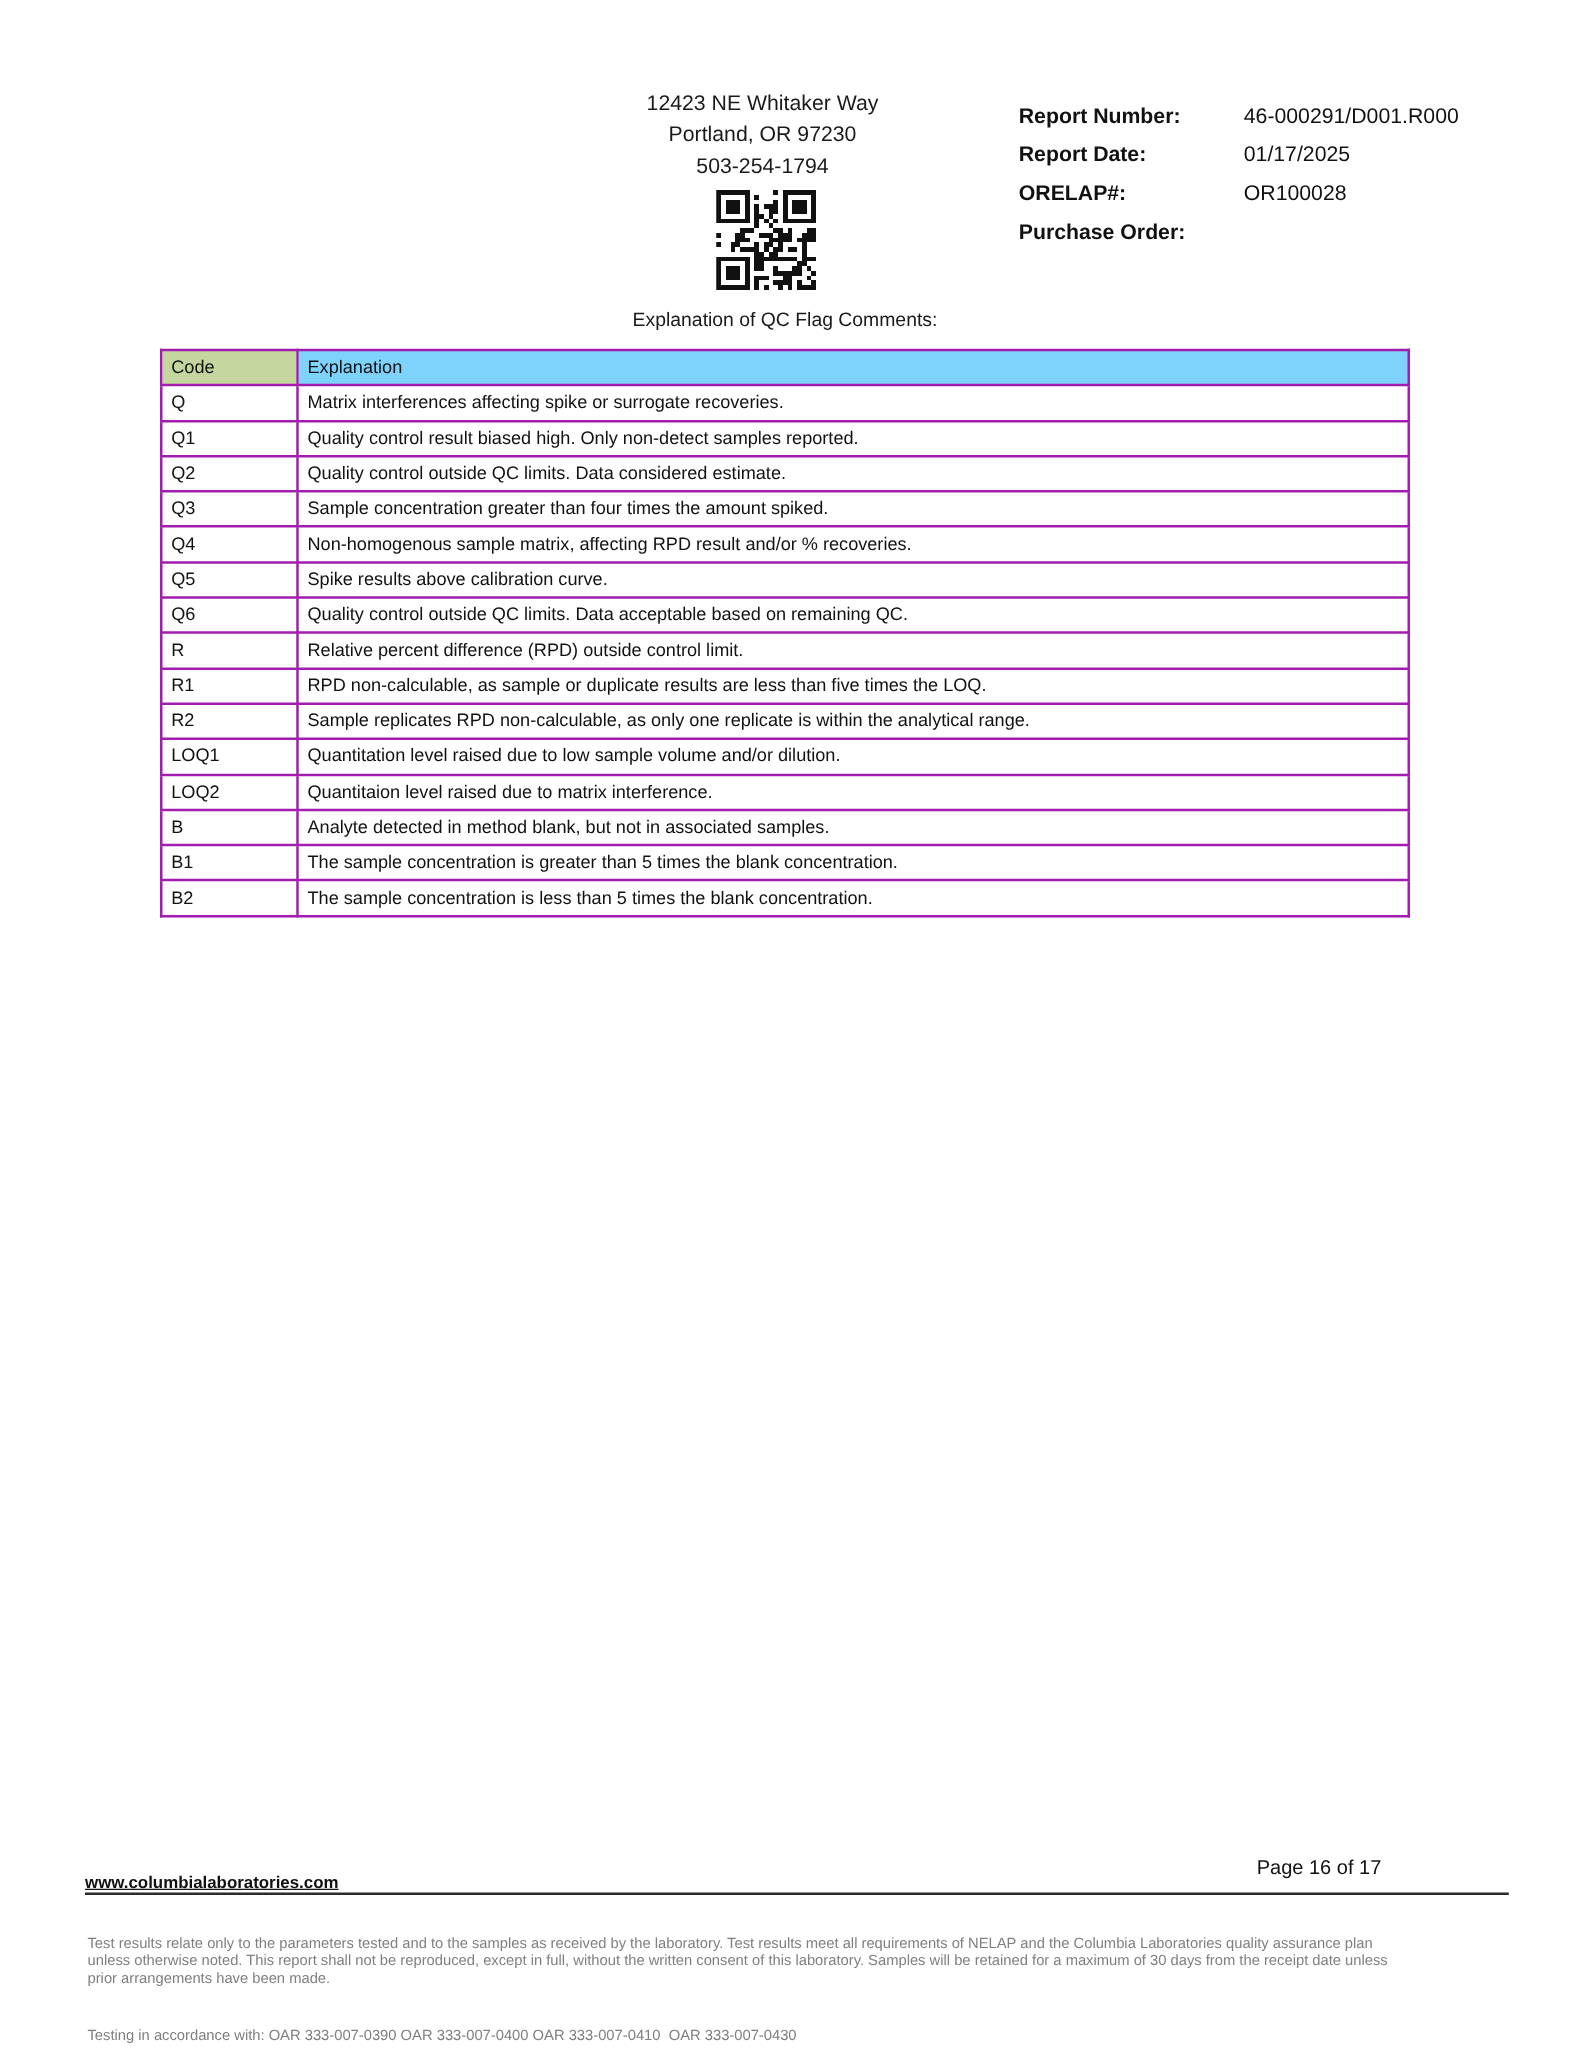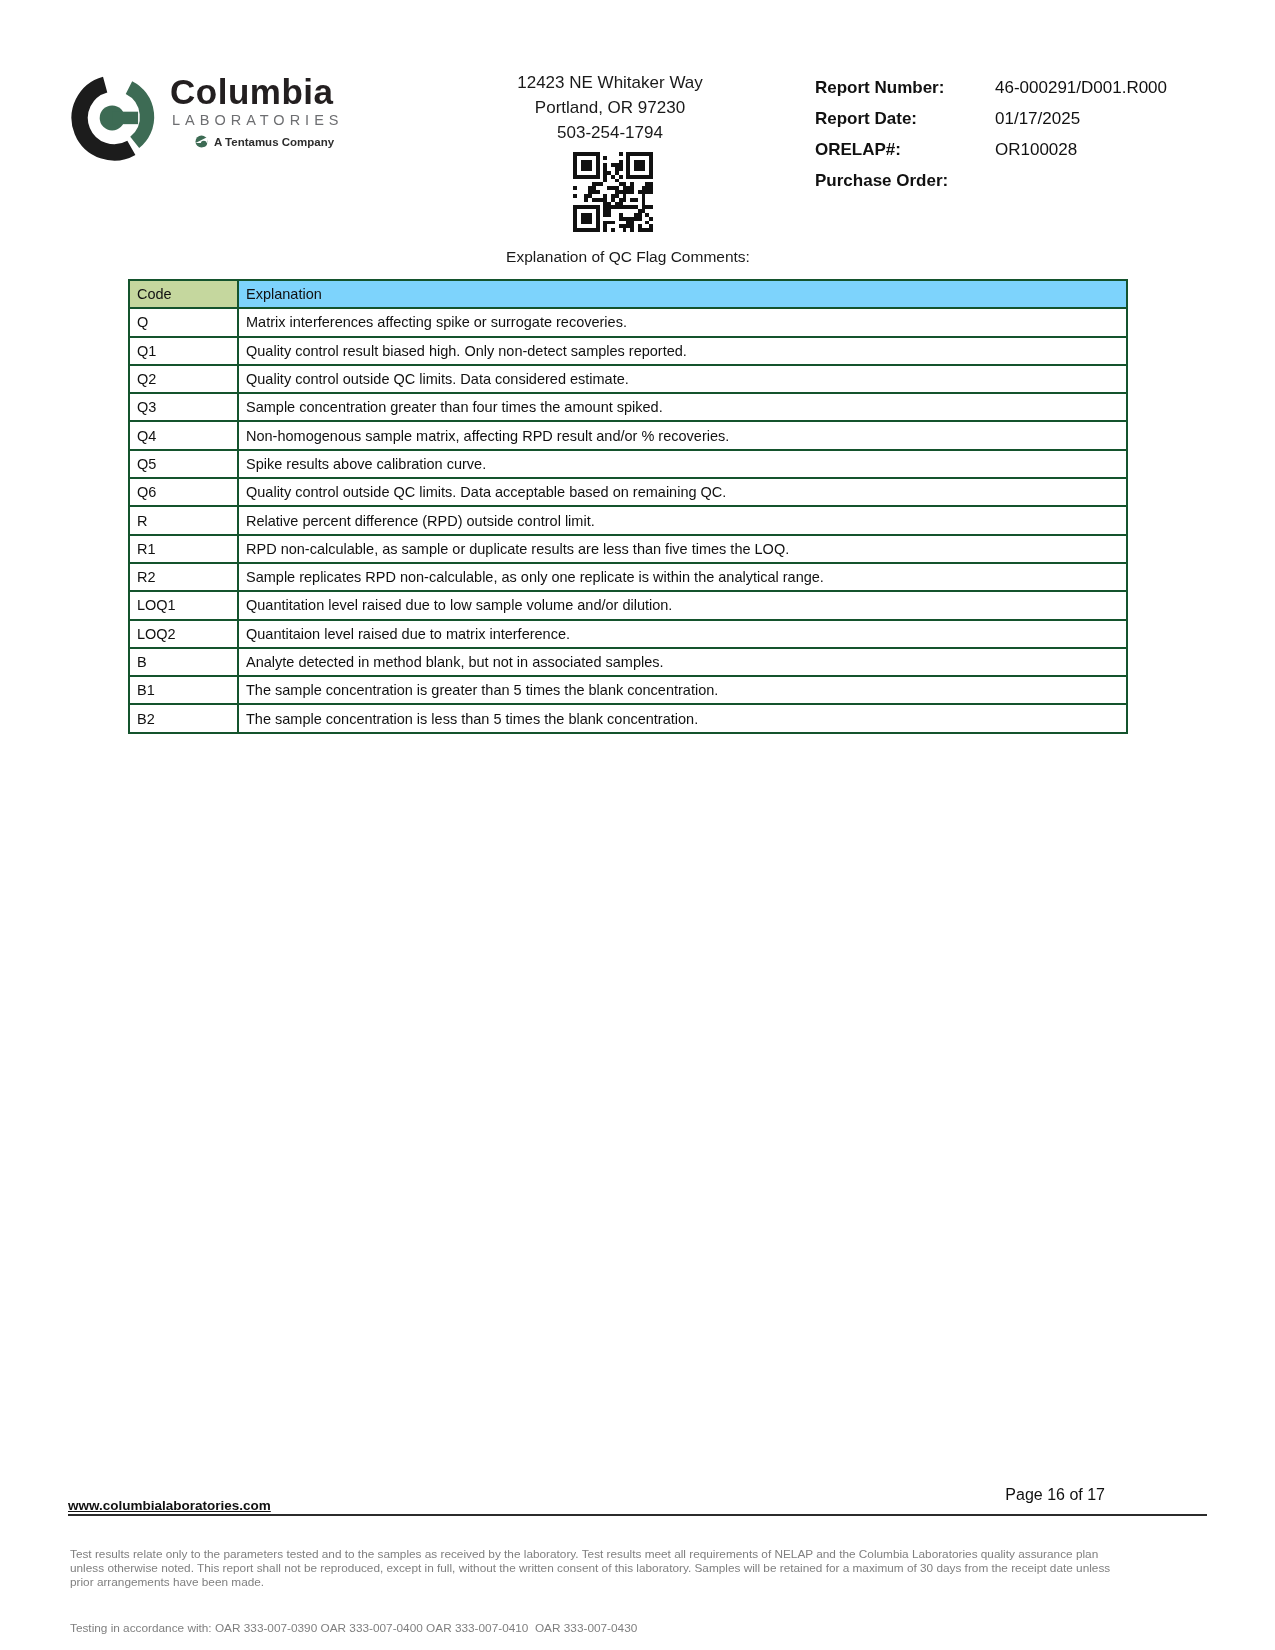--- a/index.html
+++ b/index.html
@@ -18,31 +18,31 @@
   .brand { font-size:35px; font-weight:bold; color:#231f20; letter-spacing:0.5px; line-height:36px; }
   .brand-sub { font-size:14.5px; color:#6d6e71; letter-spacing:5px; margin-top:2px; margin-left:2px; }
   .tagline-row { display:flex; align-items:center; margin-top:6px; margin-left:24px; }
   .tagline { font-size:11.5px; font-weight:bold; color:#2d2d2d; margin-left:5px; }
 
   .address-block { position:absolute; left:430px; top:70px; width:360px; text-align:center; }
   .address-line { font-size:17px; line-height:25px; color:#1a1a1a; }
   .qr-wrap { position:absolute; left:573px; top:152px; width:80px; height:80px; }
 
   .report-info { position:absolute; left:815px; top:72px; }
-  .report-row { display:flex; height:31px; align-items:center; }
+  .report-row { display:flex; height:31px; align-items:flex-end; }
   .report-label { width:180px; font-size:17px; font-weight:bold; color:#111; }
   .report-value { font-size:17px; color:#111; white-space:pre; }
 
   
   .table-title { position:absolute; left:128px; top:248px; width:1000px; text-align:center;
                  font-size:15.5px; color:#1a1a1a; }
   .qc-table-wrap { position:absolute; left:128px; top:279px; width:1000px; }
   table.qc-table { width:1000px; border-collapse:collapse; table-layout:fixed; }
   table.qc-table th, table.qc-table td {
-    border:2px solid #14532d; font-size:14.5px; font-weight:normal;
+    border:2px solid #a21caf; font-size:14.5px; font-weight:normal;
     text-align:left; padding:0 0 0 7px; height:28.3px; color:#111;
     white-space:nowrap; overflow:hidden;
   }
   table.qc-table col.code-col { width:109px; }
 
   
   .page-number { position:absolute; left:900px; top:1486px; width:205px; text-align:right;
                  font-size:16px; color:#111; }
   .website { position:absolute; left:68px; top:1498px; width:1140px; text-align:left;
              font-size:13.5px; font-weight:bold; text-decoration:underline; color:#111; }
@@ -50,40 +50,20 @@
   .disclaimer { position:absolute; left:70px; top:1518px; width:1150px;
                 font-size:11.8px; line-height:14.3px; color:#7f7f7f; white-space:pre-wrap; }
   .disclaimer .line { display:block; }
   .disclaimer .line.accordance { margin-top:3px; }
 </style>
 </head>
 <body>
 
 <div class="page">
 
-  <div class="logo-block">
-    <svg class="logo-mark" viewBox="0 0 100 100" aria-hidden="true">
-      <path d="M 66 83.2 A 36 36 0 1 1 38.7 17.2" fill="none" stroke="#1c1c1c" stroke-width="17"></path>
-      <path d="M 63.5 20.5 A 34 34 0 0 1 69.5 77.5" fill="none" stroke="#3d6b54" stroke-width="15"></path>
-      <circle cx="46" cy="52" r="13" fill="#3d6b54"></circle>
-      <rect x="46" y="45.5" width="27" height="13" fill="#3d6b54"></rect>
-    </svg>
-    <div class="logo-text">
-      <div class="brand">Columbia</div>
-      <div class="brand-sub">LABORATORIES</div>
-      <div class="tagline-row">
-        <svg width="15" height="15" viewBox="0 0 20 20" aria-hidden="true">
-          <circle cx="10" cy="10" r="8" fill="#3d6b54"></circle>
-          <path d="M2 12 L18 4 L18 12 Z" fill="#ffffff"></path>
-          <circle cx="13" cy="13" r="4" fill="#3d6b54"></circle>
-        </svg>
-        <span class="tagline">A Tentamus Company</span>
-      </div>
-    </div>
-  </div>
 
   <div class="address-block">
 
   <div class="address-line">12423 NE Whitaker Way</div>
       <div class="address-line">Portland, OR 97230</div>
       <div class="address-line">503-254-1794</div>
     </div>
 
   <div class="qr-wrap">
     <svg id="qr-svg" width="80" height="80" viewBox="0 0 21 21" shape-rendering="crispEdges" aria-hidden="true">

